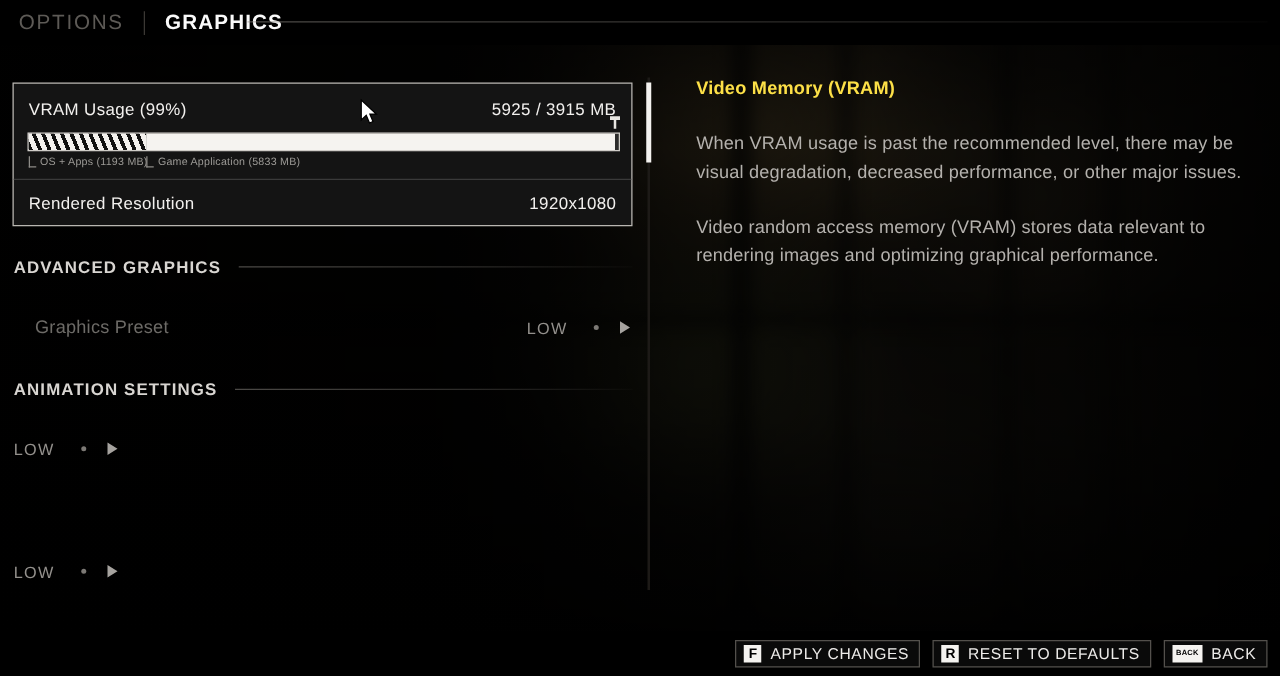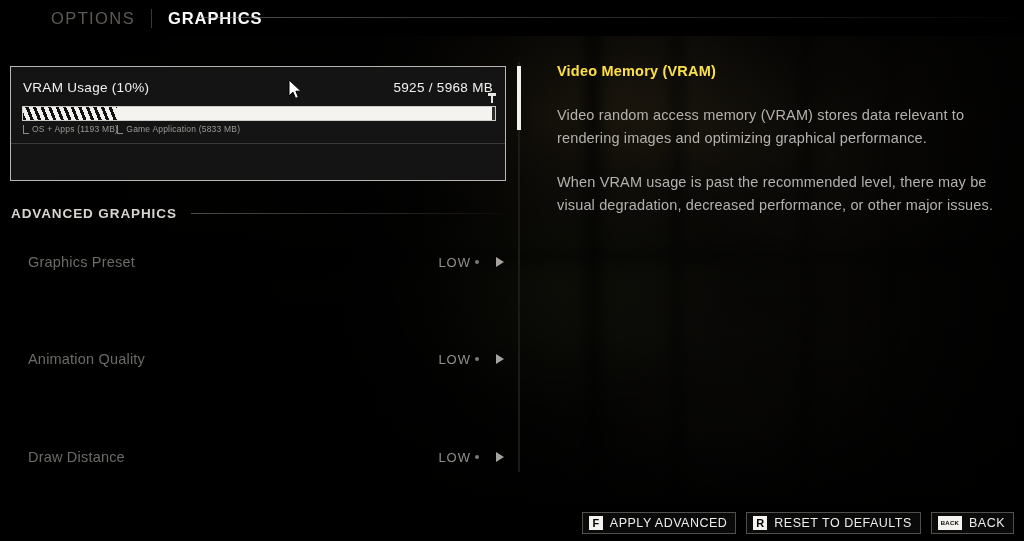--- a/index.html
+++ b/index.html
@@ -45,21 +45,21 @@
     position: absolute; inset: 0;
     background:
       linear-gradient(90deg, rgba(0,0,0,0.97) 0%, rgba(0,0,0,0.93) 34%, rgba(0,0,0,0.55) 52%, rgba(0,0,0,0.35) 68%, rgba(0,0,0,0.6) 88%, rgba(0,0,0,0.85) 100%),
       linear-gradient(180deg, rgba(0,0,0,0.55) 0%, rgba(0,0,0,0.18) 22%, rgba(0,0,0,0.3) 62%, rgba(0,0,0,0.9) 95%, rgba(0,0,0,0.97) 100%);
   }
 
   
   .topbar {
     position: absolute; left: 0; top: 0; width: 1024px; height: 36px;
     background: #000;
-    display: flex; align-items: center; padding-left: 36px;
+    display: flex; align-items: center;
   }
   .tabs { display: flex; align-items: center; padding-left: 12px; height: 36px; }
   .tab {
     font-size: 16.5px; letter-spacing: 1.4px; font-weight: 400;
     color: #5d5a56; padding: 0 3px; line-height: 1;
   }
   .tab.active { color: #fafafa; font-weight: 700; letter-spacing: 0.9px; }
   .tab-sep {
     width: 1px; height: 19px; background: #3b3834; margin: 0 13px;
   }
@@ -153,21 +153,21 @@
   
   .setting {
     position: absolute; left: 11px; width: 495px; height: 26px;
     display: flex; align-items: center;
   }
   .setting-name {
     font-size: 14.5px; color: #6d6b67; letter-spacing: 0.2px; flex: 1;
     padding-left: 17px;
   }
   .setting-value {
-    font-size: 13px; color: #93908c; letter-spacing: 1px; margin-right: 4px;
+    font-size: 13px; color: #93908c; letter-spacing: 1px; margin-right: 21px;
   }
   .setting-dot {
     width: 4px; height: 4px; border-radius: 50%;
     background: #7c7975; margin-right: 17px;
   }
   .setting-arrow {
     width: 0; height: 0; margin-right: 2px;
     border-top: 5.5px solid transparent;
     border-bottom: 5.5px solid transparent;
     border-left: 8px solid #a6a39f;
@@ -241,22 +241,22 @@
       <div class="tab-sep"></div>
       <div class="tab active">GRAPHICS</div>
     </div>
     <div class="topbar-rule"></div>
   </div>
 
   <div class="settings">
 
     <div class="vram-panel">
       <div class="vram-row">
-        <span class="vram-label">VRAM Usage (10%)</span>
-        <span class="vram-value">5925 / 5968 MB</span>
+        <span class="vram-label">VRAM Usage (99%)</span>
+        <span class="vram-value">5925 / 3915 MB</span>
       </div>
 
       <div class="bar-wrap">
         <div class="bar-outer">
           <div class="bar-os" id="barOS" style="width: 94.3525px;"></div>
           <div class="bar-game" id="barGame" style="left: 94.3525px; width: 374.247px;"></div>
         </div>
         <div class="bar-marker" id="barMarker" style="left: 468.599px;"></div>
       </div>
 
@@ -266,61 +266,67 @@
           <span>OS + Apps (1193 MB)</span>
         </span>
         <span class="legend-item" id="legend1" style="left: 95.3525px;">
           <span class="legend-hook"></span>
           <span>Game Application (5833 MB)</span>
         </span>
       </div>
 
       <div class="vram-divider"></div>
 
+      <div class="res-row">
+        <span class="res-label">Rendered Resolution</span>
+        <span class="res-value">1920x1080</span>
+      </div>
     </div>
 
     <div class="section" style="top:152px">
       <span class="section-title">ADVANCED GRAPHICS</span>
       <span class="section-rule"></span>
     </div>
     <div class="setting" style="top:197px">
       <span class="setting-name">Graphics Preset</span>
       <span class="setting-value">LOW</span>
       <span class="setting-dot"></span>
       <span class="setting-arrow"></span>
     </div>
 
+    <div class="section" style="top:250px">
+      <span class="section-title">ANIMATION SETTINGS</span>
+      <span class="section-rule"></span>
+    </div>
     <div class="setting" style="top:294px">
-      <span class="setting-name">Animation Quality</span>
       <span class="setting-value">LOW</span>
       <span class="setting-dot"></span>
       <span class="setting-arrow"></span>
     </div>
 
     <div class="setting" style="top:392px">
-      <span class="setting-name">Draw Distance</span>
       <span class="setting-value">LOW</span>
       <span class="setting-dot"></span>
       <span class="setting-arrow"></span>
     </div>
   </div>
 
   <div class="scroll-track"></div>
   <div class="scroll-thumb"></div>
 
   <div class="desc">
     <div class="desc-title">Video Memory (VRAM)</div>
+    <div class="desc-p">When VRAM usage is past the recommended level, there may be visual degradation, decreased performance, or other major issues.</div>
     <div class="desc-p">Video random access memory (VRAM) stores data relevant to rendering images and optimizing graphical performance.</div>
-    <div class="desc-p">When VRAM usage is past the recommended level, there may be visual degradation, decreased performance, or other major issues.</div>
   </div>
 
   <div class="promptbar">
     <div class="prompt">
       <span class="key letter">F</span>
-      <span class="prompt-label">APPLY ADVANCED</span>
+      <span class="prompt-label">APPLY CHANGES</span>
     </div>
     <div class="prompt">
       <span class="key letter">R</span>
       <span class="prompt-label">RESET TO DEFAULTS</span>
     </div>
     <div class="prompt">
       <span class="key word">BACK</span>
       <span class="prompt-label">BACK</span>
     </div>
   </div>

